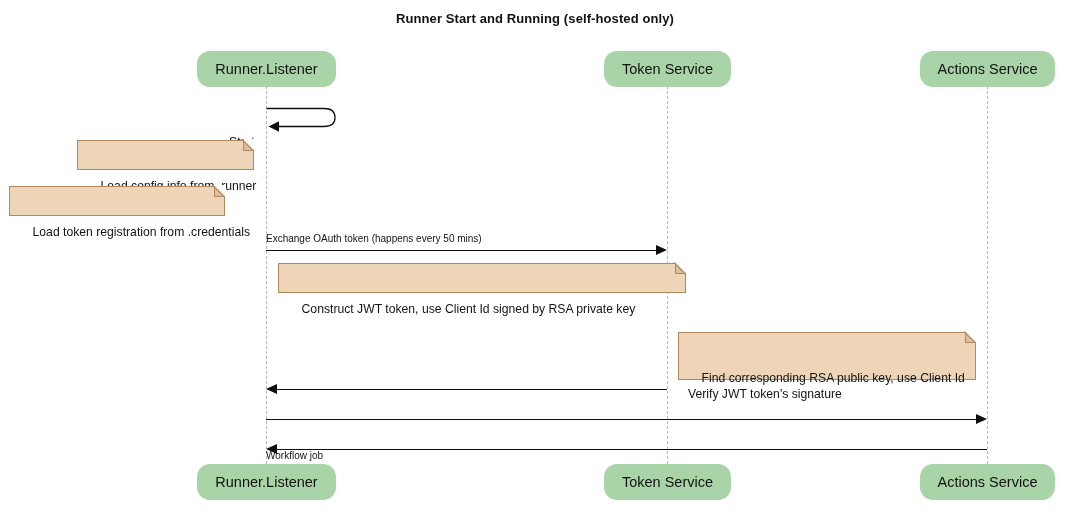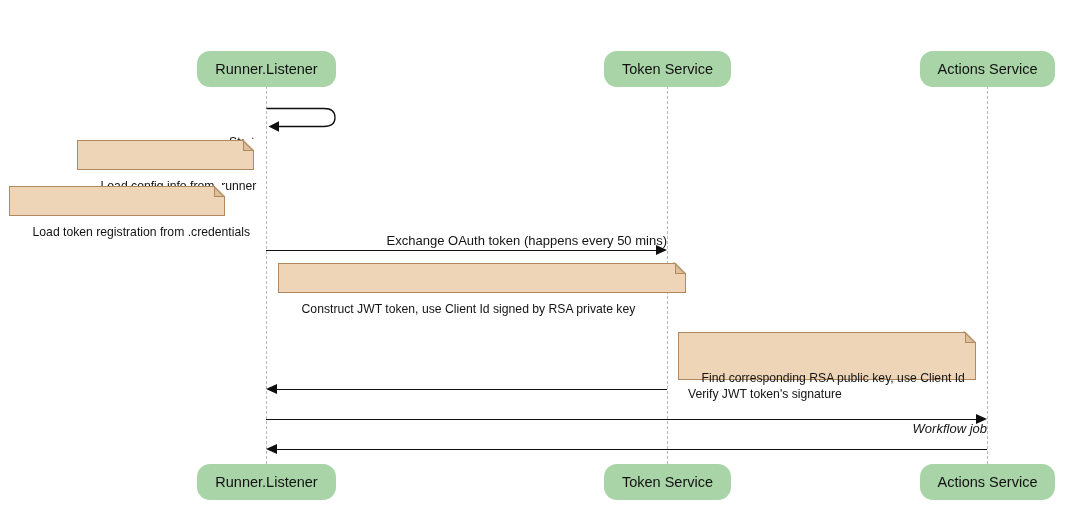--- a/index.html
+++ b/index.html
@@ -104,24 +104,24 @@
   }
 
   
   .msg-line {
     position: absolute;
     height: 0;
     border-top: 1.3px solid #0f0f0f;
   }
   .msg-label {
     position: absolute;
-    font-size: 13px;
+    font-size: 10px;
     color: #141414;
     white-space: nowrap;
-    text-align: right;
+    text-align: left;
   }
   .arrowhead {
     position: absolute;
     width: 0;
     height: 0;
   }
   .arrowhead.right {
     border-top: 5.5px solid transparent;
     border-bottom: 5.5px solid transparent;
     border-left: 11px solid #0f0f0f;
@@ -142,20 +142,21 @@
     font-size: 12.2px;
     color: #141414;
     white-space: nowrap;
   }
 </style>
 </head>
 <body>
 
 <div id="canvas">
 
+  <div id="diagram-title">Runner Start and Running (self-hosted only)</div>
 
   <div class="lifeline" style="left:266px;"></div>
   <div class="lifeline" style="left:667px;"></div>
   <div class="lifeline" style="left:987px;"></div>
 
   <div class="participant" style="left:197px; top:51px; width:139px;">Runner.Listener</div>
   <div class="participant" style="left:604px; top:51px; width:127px;">Token Service</div>
   <div class="participant" style="left:920px; top:51px; width:135px;">Actions Service</div>
 
   <div class="selfloop" style="left:266px; top:103px;">
@@ -190,21 +191,21 @@
     <span>Find corresponding RSA public key, use Client Id
 Verify JWT token's signature</span>
   </div>
 
   <div class="msg-line" style="left:276px; top:389px; width:391px;"></div>
   <div class="arrowhead left" style="left:266px; top:383.5px;"></div>
 
   <div class="msg-line" style="left:266px; top:419px; width:711px;"></div>
   <div class="arrowhead right" style="left:976px; top:413.5px;"></div>
 
-  <div class="msg-label" style="left:266px; top:421px; width:721px;font-style:italic;">Workflow job</div>
+  <div class="msg-label" style="left:266px; top:450px; width:721px;">Workflow job</div>
   <div class="msg-line" style="left:276px; top:449px; width:711px;"></div>
   <div class="arrowhead left" style="left:266px; top:443.5px;"></div>
 
   <div class="participant" style="left:197px; top:464px; width:139px;">Runner.Listener</div>
   <div class="participant" style="left:604px; top:464px; width:127px;">Token Service</div>
   <div class="participant" style="left:920px; top:464px; width:135px;">Actions Service</div>
 
 </div>
 
 </body></html>

